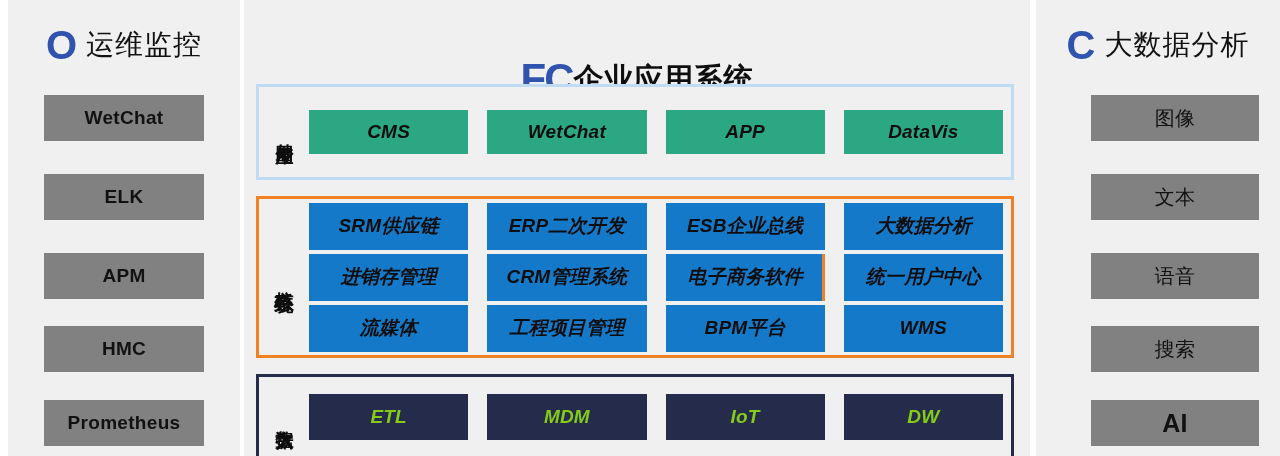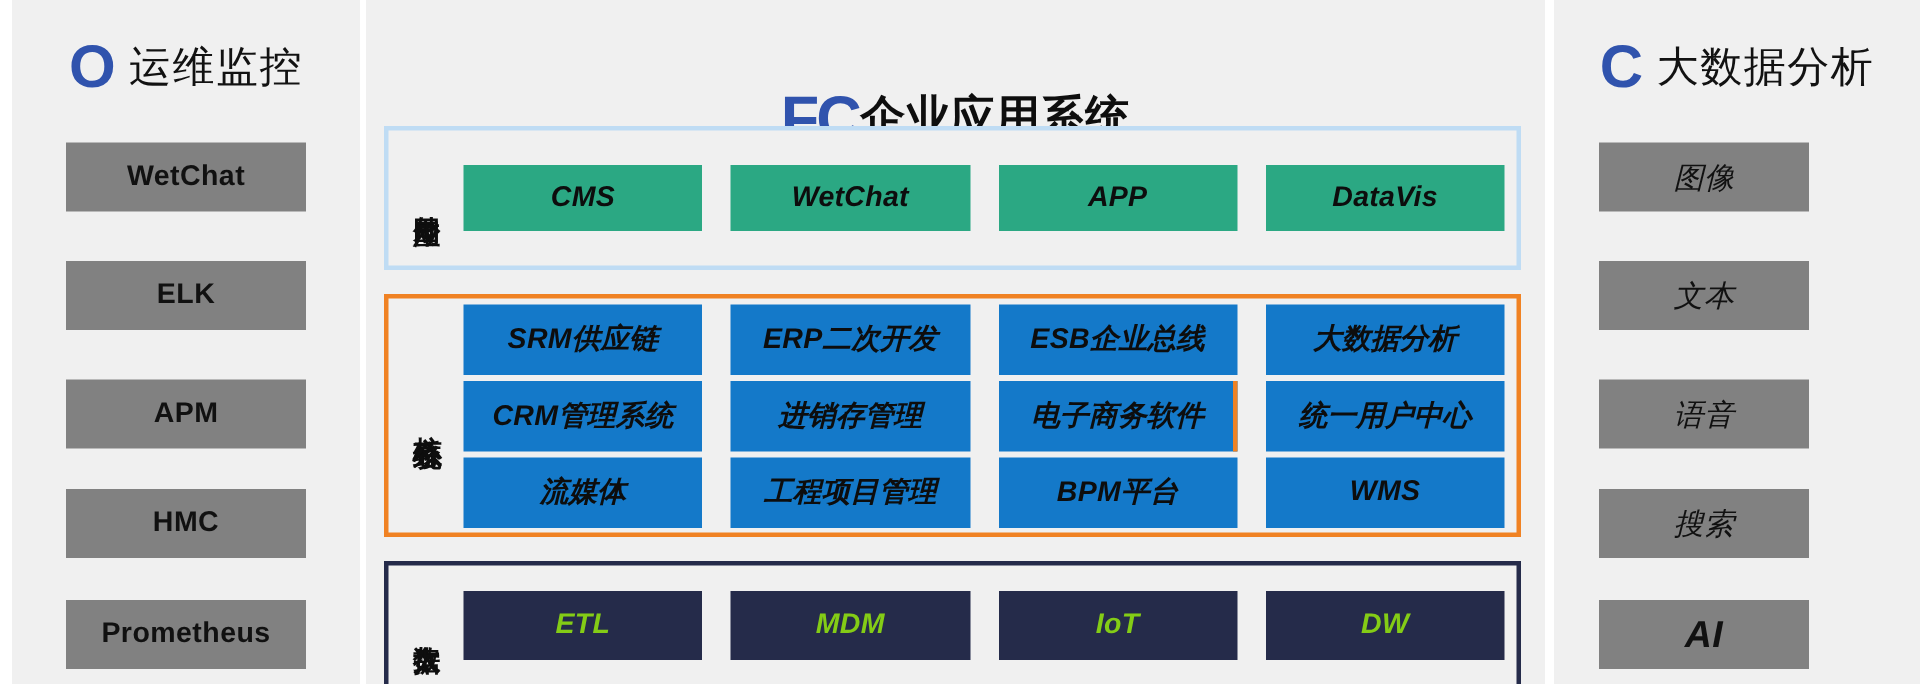--- a/index.html
+++ b/index.html
@@ -82,25 +82,24 @@
     background: #818181;
     color: #111111;
     font-size: 19px;
     font-weight: bold;
     display: flex;
     align-items: center;
     justify-content: center;
     letter-spacing: 0.3px;
   }
   .col-right .side-item {
-    left: 30px;
-    width: 140px;
+    left: 55px;
+    width: 168px;
     font-weight: normal;
     font-size: 20px;
-    font-style: italic;
   }
   .col-right .side-item.bold {
     font-weight: bold;
     font-size: 25px;
   }
 
   
   .center-header {
     position: absolute;
     top: 12px;
@@ -239,22 +238,22 @@
     <div class="panel panel-core">
       <div class="panel-label">核心系统</div>
       <div class="panel-body">
         <div class="panel-row">
           <div class="cell blue">SRM供应链</div>
           <div class="cell blue">ERP二次开发</div>
           <div class="cell blue">ESB企业总线</div>
           <div class="cell blue">大数据分析</div>
         </div>
         <div class="panel-row">
+          <div class="cell blue">进销存管理</div>
           <div class="cell blue">CRM管理系统</div>
-          <div class="cell blue">进销存管理</div>
           <div class="cell blue highlight">电子商务软件</div>
           <div class="cell blue">统一用户中心</div>
         </div>
         <div class="panel-row">
           <div class="cell blue">流媒体</div>
           <div class="cell blue">工程项目管理</div>
           <div class="cell blue">BPM平台</div>
           <div class="cell blue">WMS</div>
         </div>
       </div>

